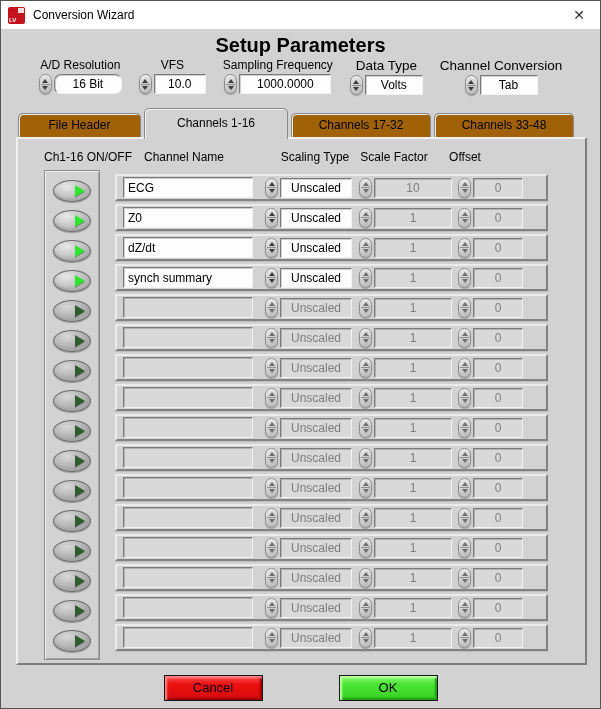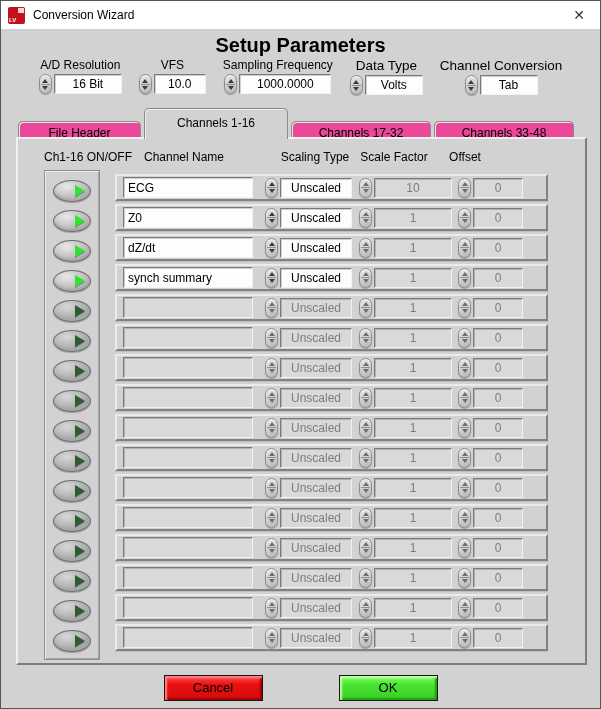--- a/index.html
+++ b/index.html
@@ -30,24 +30,24 @@
              display:flex; flex-direction:column; align-items:center; justify-content:center; flex:none; }
   .arr-up { width:0; height:0; border-left:3px solid transparent; border-right:3px solid transparent;
             border-bottom:4px solid #3c3c3c; margin:1px 0; }
   .arr-dn { width:0; height:0; border-left:3px solid transparent; border-right:3px solid transparent;
             border-top:4px solid #3c3c3c; margin:1px 0; }
   .spin-mid { width:9px; height:1px; background:#8f8f8f; }
   .field { height:20px; background:#fdfdfd; font-size:12px; color:#000;
            border:1px solid; border-color:#7a7a7a #f2f2f2 #f2f2f2 #7a7a7a;
            box-shadow:inset 1px 1px 0 rgba(0,0,0,.18);
            display:flex; align-items:center; justify-content:center; }
-  .p0 .field{width:68px;} .p1 .field{width:52px;} .p2 .field{width:92px;} .p3 .field{width:58px;} .p4 .field{width:58px;}
+  .p0 .field{width:68px;border-radius:7px;} .p1 .field{width:52px;} .p2 .field{width:92px;} .p3 .field{width:58px;} .p4 .field{width:58px;}
   
   .tabs { height:35px; margin-left:17px; display:flex; align-items:flex-end; }
-  .tab { height:16px; line-height:22px; font-size:12px; text-align:center; background:#ec4899;
+  .tab { height:24px; line-height:22px; font-size:12px; text-align:center; background:#a16207;
          border:1px solid #8a8a8a; border-bottom:none; border-radius:5px 5px 0 0;
          box-shadow:inset 1px 1px 0 #ececec; margin-right:3px; color:#000; }
   .tab.t0{width:123px;} .tab.t1{width:144px;} .tab.t2{width:140px;} .tab.t3{width:140px;}
   .tab.active { height:31px; line-height:29px; position:relative; z-index:3; margin-bottom:-2px;
                 box-shadow:inset 1px 1px 0 #f1f1f1; background:#d2d2d2; }
   
   .tab-panel { height:528px; margin:0 13px 0 15px; background:#d2d2d2; position:relative; z-index:1;
                border:2px solid; border-color:#f0f0f0 #7d7d7d #7d7d7d #f0f0f0; }
   .col-header { position:absolute; top:11px; transform:translateX(-50%); font-size:12px; color:#000; white-space:nowrap; }
   .h-onoff{left:70px;} .h-name{left:166px;} .h-scaling{left:297px;} .h-factor{left:376px;} .h-offset{left:447px;}

